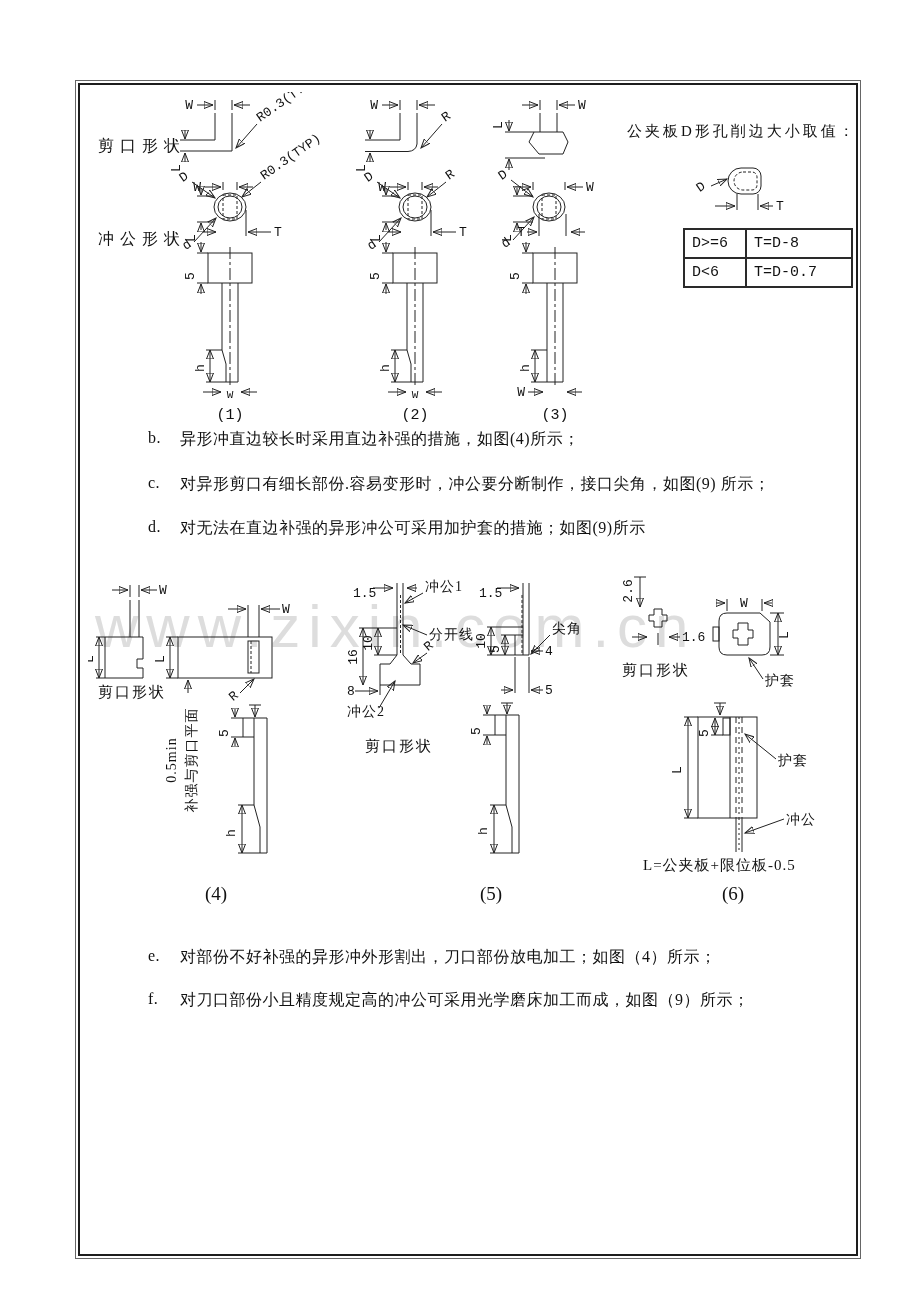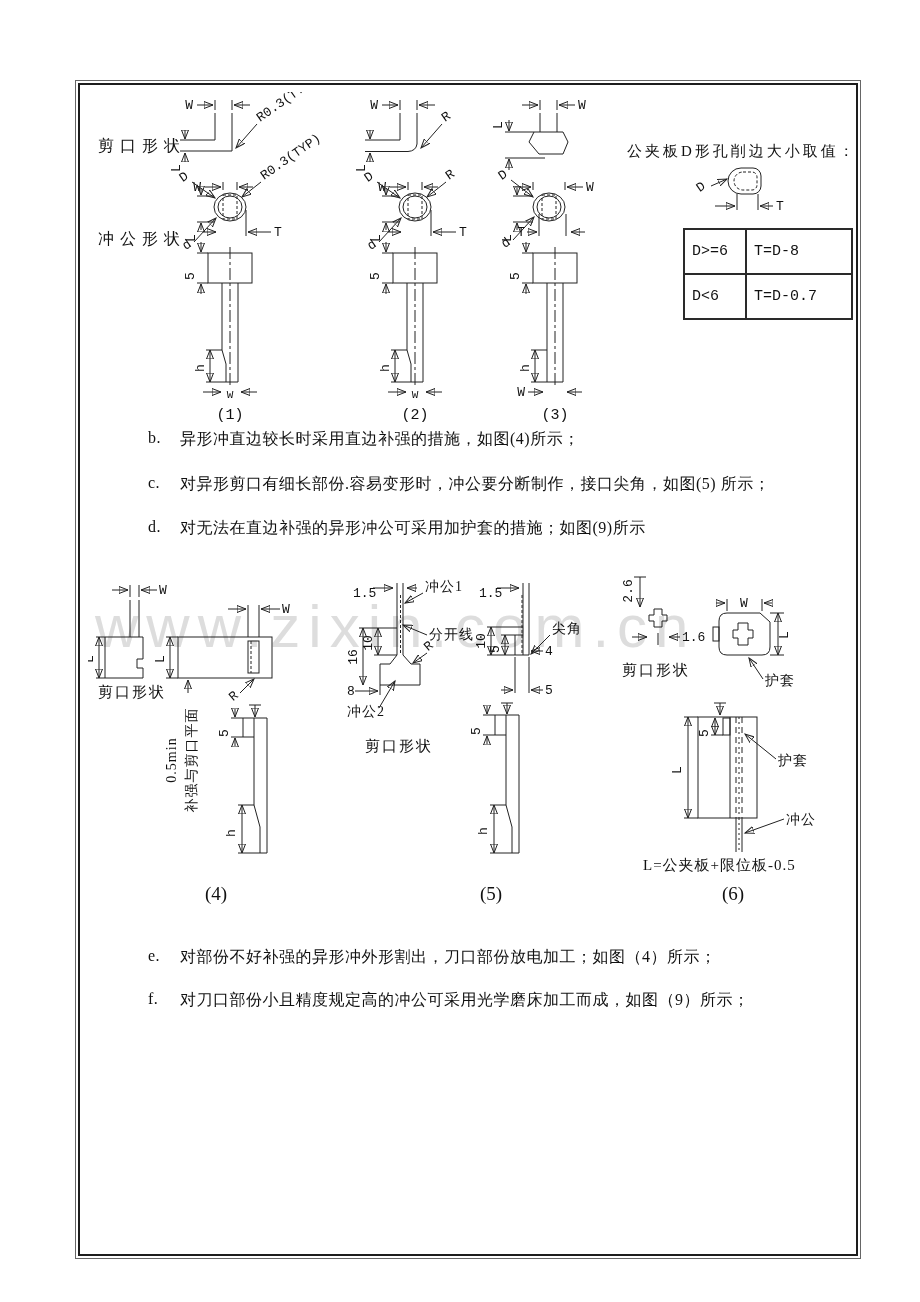--- a/index.html
+++ b/index.html
@@ -10,24 +10,24 @@
   .watermark{position:absolute;left:95px;top:592px;font-family:"Liberation Sans",sans-serif;
              font-size:60px;letter-spacing:8px;color:#c7c7c7;opacity:.6;white-space:nowrap;z-index:0;}
   svg{position:absolute;z-index:2;}
   svg path,svg line,svg rect,svg ellipse,svg polygon{stroke:#222;stroke-width:1;fill:none;}
   .dm{font-family:"Liberation Mono",monospace;font-size:13px;fill:#111;stroke:none;}
   .dm-s{font-family:"Liberation Mono",monospace;font-size:11px;fill:#111;stroke:none;}
   .cap{font-family:"Liberation Mono",monospace;font-size:15px;fill:#111;stroke:none;}
   .cj{font-family:"Liberation Serif",serif;font-size:15px;fill:#111;stroke:none;letter-spacing:2px;}
   .cjv{font-family:"Liberation Serif",serif;font-size:14px;fill:#111;stroke:none;letter-spacing:1px;}
   .row-label{position:absolute;font-size:16px;letter-spacing:6px;z-index:3;white-space:nowrap;}
-  .dt-title{position:absolute;left:627px;top:122px;font-size:15px;letter-spacing:3px;z-index:3;white-space:nowrap;margin-top:20px;}
+  .dt-title{position:absolute;left:627px;top:122px;font-size:15px;letter-spacing:3px;z-index:3;white-space:nowrap;}
   .dtable{position:absolute;left:683px;top:228px;border:2px solid #2a2a2a;display:grid;
           grid-template-columns:62px 104px;z-index:3;background:#fff;}
-  .dtable .cell{font-family:"Liberation Mono",monospace;font-size:15px;padding:13px 7px;}
+  .dtable .cell{font-family:"Liberation Mono",monospace;font-size:15px;padding:5px 7px;}
   .bR{border-right:2px solid #2a2a2a;} .bB{border-bottom:2px solid #2a2a2a;}
   .note{position:absolute;left:148px;display:flex;font-size:16px;letter-spacing:.5px;z-index:3;white-space:nowrap;}
   .note .nid{width:32px;flex:0 0 32px;}
   .figcap{position:absolute;font-size:19px;z-index:3;font-family:"Liberation Serif",serif;}
   .formula{position:absolute;left:643px;top:856px;font-size:15px;letter-spacing:1px;z-index:3;white-space:nowrap;}
 </style>
 </head>
 <body>
 
 <div class="page">
@@ -218,21 +218,21 @@
     <div class="cell bR">D&lt;6</div>
     <div class="cell">T=D-0.7</div>
   </div>
 
   <div class="note" style="top:429px;">
     <span class="nid">b.</span>
     <span class="ntx">异形冲直边较长时采用直边补强的措施，如图(4)所示；</span>
   </div>
   <div class="note" style="top:474px;">
     <span class="nid">c.</span>
-    <span class="ntx">对异形剪口有细长部份.容易变形时，冲公要分断制作，接口尖角，如图(5) 所示；</span>
+    <span class="ntx">对异形剪口有细长部份.容易变形时，冲公要分断制作，接口尖角，如图(9) 所示；</span>
   </div>
   <div class="note" style="top:518px;">
     <span class="nid">d.</span>
     <span class="ntx">对无法在直边补强的异形冲公可采用加护套的措施；如图(9)所示</span>
   </div>
 
   <svg style="left:88px;top:575px;" width="255" height="310" viewBox="0 0 255 310">
     <defs>
       <marker id="a3" markerWidth="11" markerHeight="8" refX="9" refY="4" orient="auto-start-reverse">
         <path d="M0,0.5 L9,4 L0,7.5 Z" fill="#222" stroke="none"></path>

